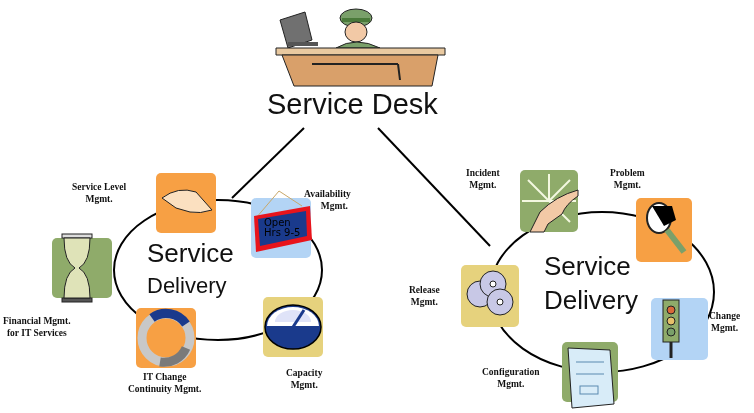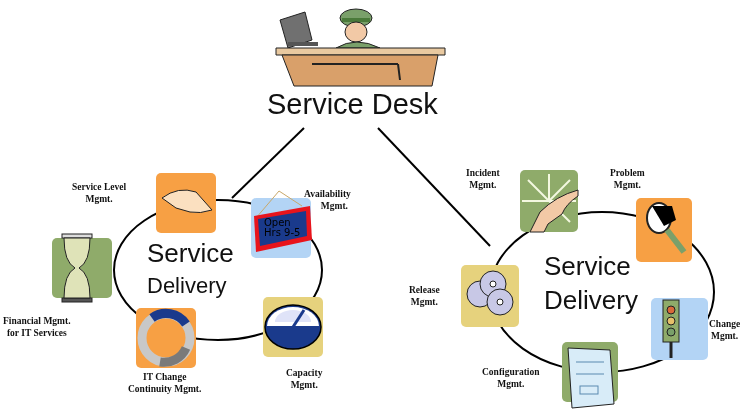--- a/index.html
+++ b/index.html
@@ -151,21 +151,21 @@
 </div>
 
 <div class="lbl" style="left:466px;top:167px;">
   <div>Incident</div>
   <div>Mgmt.</div>
 </div>
 <div class="lbl" style="left:610px;top:167px;">
   <div>Problem</div>
   <div>Mgmt.</div>
 </div>
-<div class="lbl" style="left:709px;top:318px;">
+<div class="lbl" style="left:709px;top:310px;">
   <div>Change</div>
   <div>Mgmt.</div>
 </div>
 <div class="lbl" style="left:482px;top:366px;">
   <div>Configuration</div>
   <div>Mgmt.</div>
 </div>
 <div class="lbl" style="left:409px;top:284px;">
   <div>Release</div>
   <div>Mgmt.</div>

